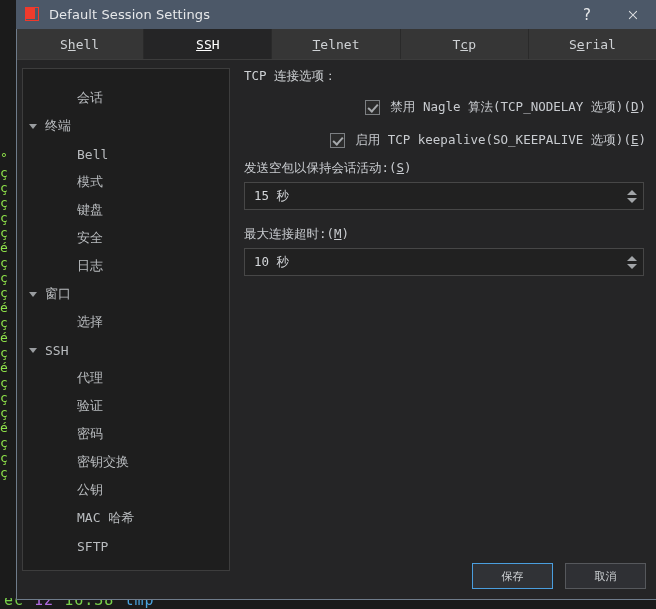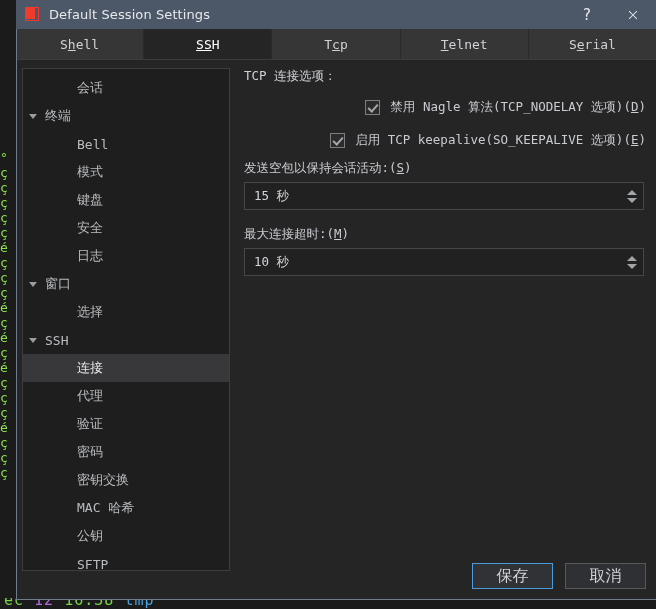--- a/index.html
+++ b/index.html
@@ -162,21 +162,21 @@
   #sidebar {
     position: absolute;
     left: 6px;
     top: 8px;
     width: 208px;
     height: 503px;
     background: #1e1e1e;
     border: 1px solid #3d3d3d;
     box-sizing: border-box;
     overflow: hidden;
-    padding-top: 5px;
+    padding-top: 15px;
   }
   .tree-item {
     height: 28px;
     display: flex;
     align-items: center;
     box-sizing: border-box;
     color: #b9bcbf;
     font-size: 13px;
     padding-right: 4px;
   }
@@ -310,21 +310,21 @@
     display: flex;
     gap: 12px;
   }
   .dlg-btn {
     width: 81px;
     height: 26px;
     background: #2f3034;
     border: 1px solid #56585c;
     box-sizing: border-box;
     color: #cfd2d5;
-    font-size: 16px;
+    font-size: 11px;
     display: flex;
     align-items: center;
     justify-content: center;
   }
   .dlg-btn.primary {
     border: 1px solid #4a9ede;
     background: #303236;
   }
 
   #dialog-bottom-edge {
@@ -367,24 +367,24 @@
   </div>
 
   <div id="tabbar">
       <div class="tab">
         <span>S<span class="mn">h</span>ell</span>
       </div>
       <div class="tab active">
         <span><span class="mn">SS</span>H</span>
       </div>
       <div class="tab">
+        <span><span class="mn">T</span>elnet</span>
+      </div>
+      <div class="tab">
         <span>T<span class="mn">c</span>p</span>
-      </div>
-      <div class="tab">
-        <span><span class="mn">T</span>elnet</span>
       </div>
       <div class="tab">
         <span>S<span class="mn">e</span>rial</span>
       </div>
     </div>
 
   <div id="dialog-body">
 
     <div id="sidebar">
         <div class="tree-item lvl-1">
@@ -426,47 +426,43 @@
         <div class="tree-item lvl-1">
           <div class="tree-arrow"></div>
           <div class="tree-label">选择</div>
         </div>
         <div class="tree-item lvl-0">
           <div class="tree-arrow">
             <div class="caret"></div>
           </div>
           <div class="tree-label mono">SSH</div>
         </div>
-        <div class="tree-item lvl-1 selected">
-          <div class="tree-arrow"></div>
-          <div class="tree-label">连接</div>
-        </div>
         <div class="tree-item lvl-1">
           <div class="tree-arrow"></div>
           <div class="tree-label">代理</div>
         </div>
         <div class="tree-item lvl-1">
           <div class="tree-arrow"></div>
           <div class="tree-label">验证</div>
         </div>
         <div class="tree-item lvl-1">
           <div class="tree-arrow"></div>
           <div class="tree-label">密码</div>
         </div>
         <div class="tree-item lvl-1">
           <div class="tree-arrow"></div>
           <div class="tree-label">密钥交换</div>
         </div>
         <div class="tree-item lvl-1">
           <div class="tree-arrow"></div>
+          <div class="tree-label">公钥</div>
+        </div>
+        <div class="tree-item lvl-1">
+          <div class="tree-arrow"></div>
           <div class="tree-label mono">MAC 哈希</div>
-        </div>
-        <div class="tree-item lvl-1">
-          <div class="tree-arrow"></div>
-          <div class="tree-label">公钥</div>
         </div>
         <div class="tree-item lvl-1">
           <div class="tree-arrow"></div>
           <div class="tree-label mono">SFTP</div>
         </div>
       </div>
 
     <div id="content">
       <div class="section-title">TCP 连接选项：</div>
 

